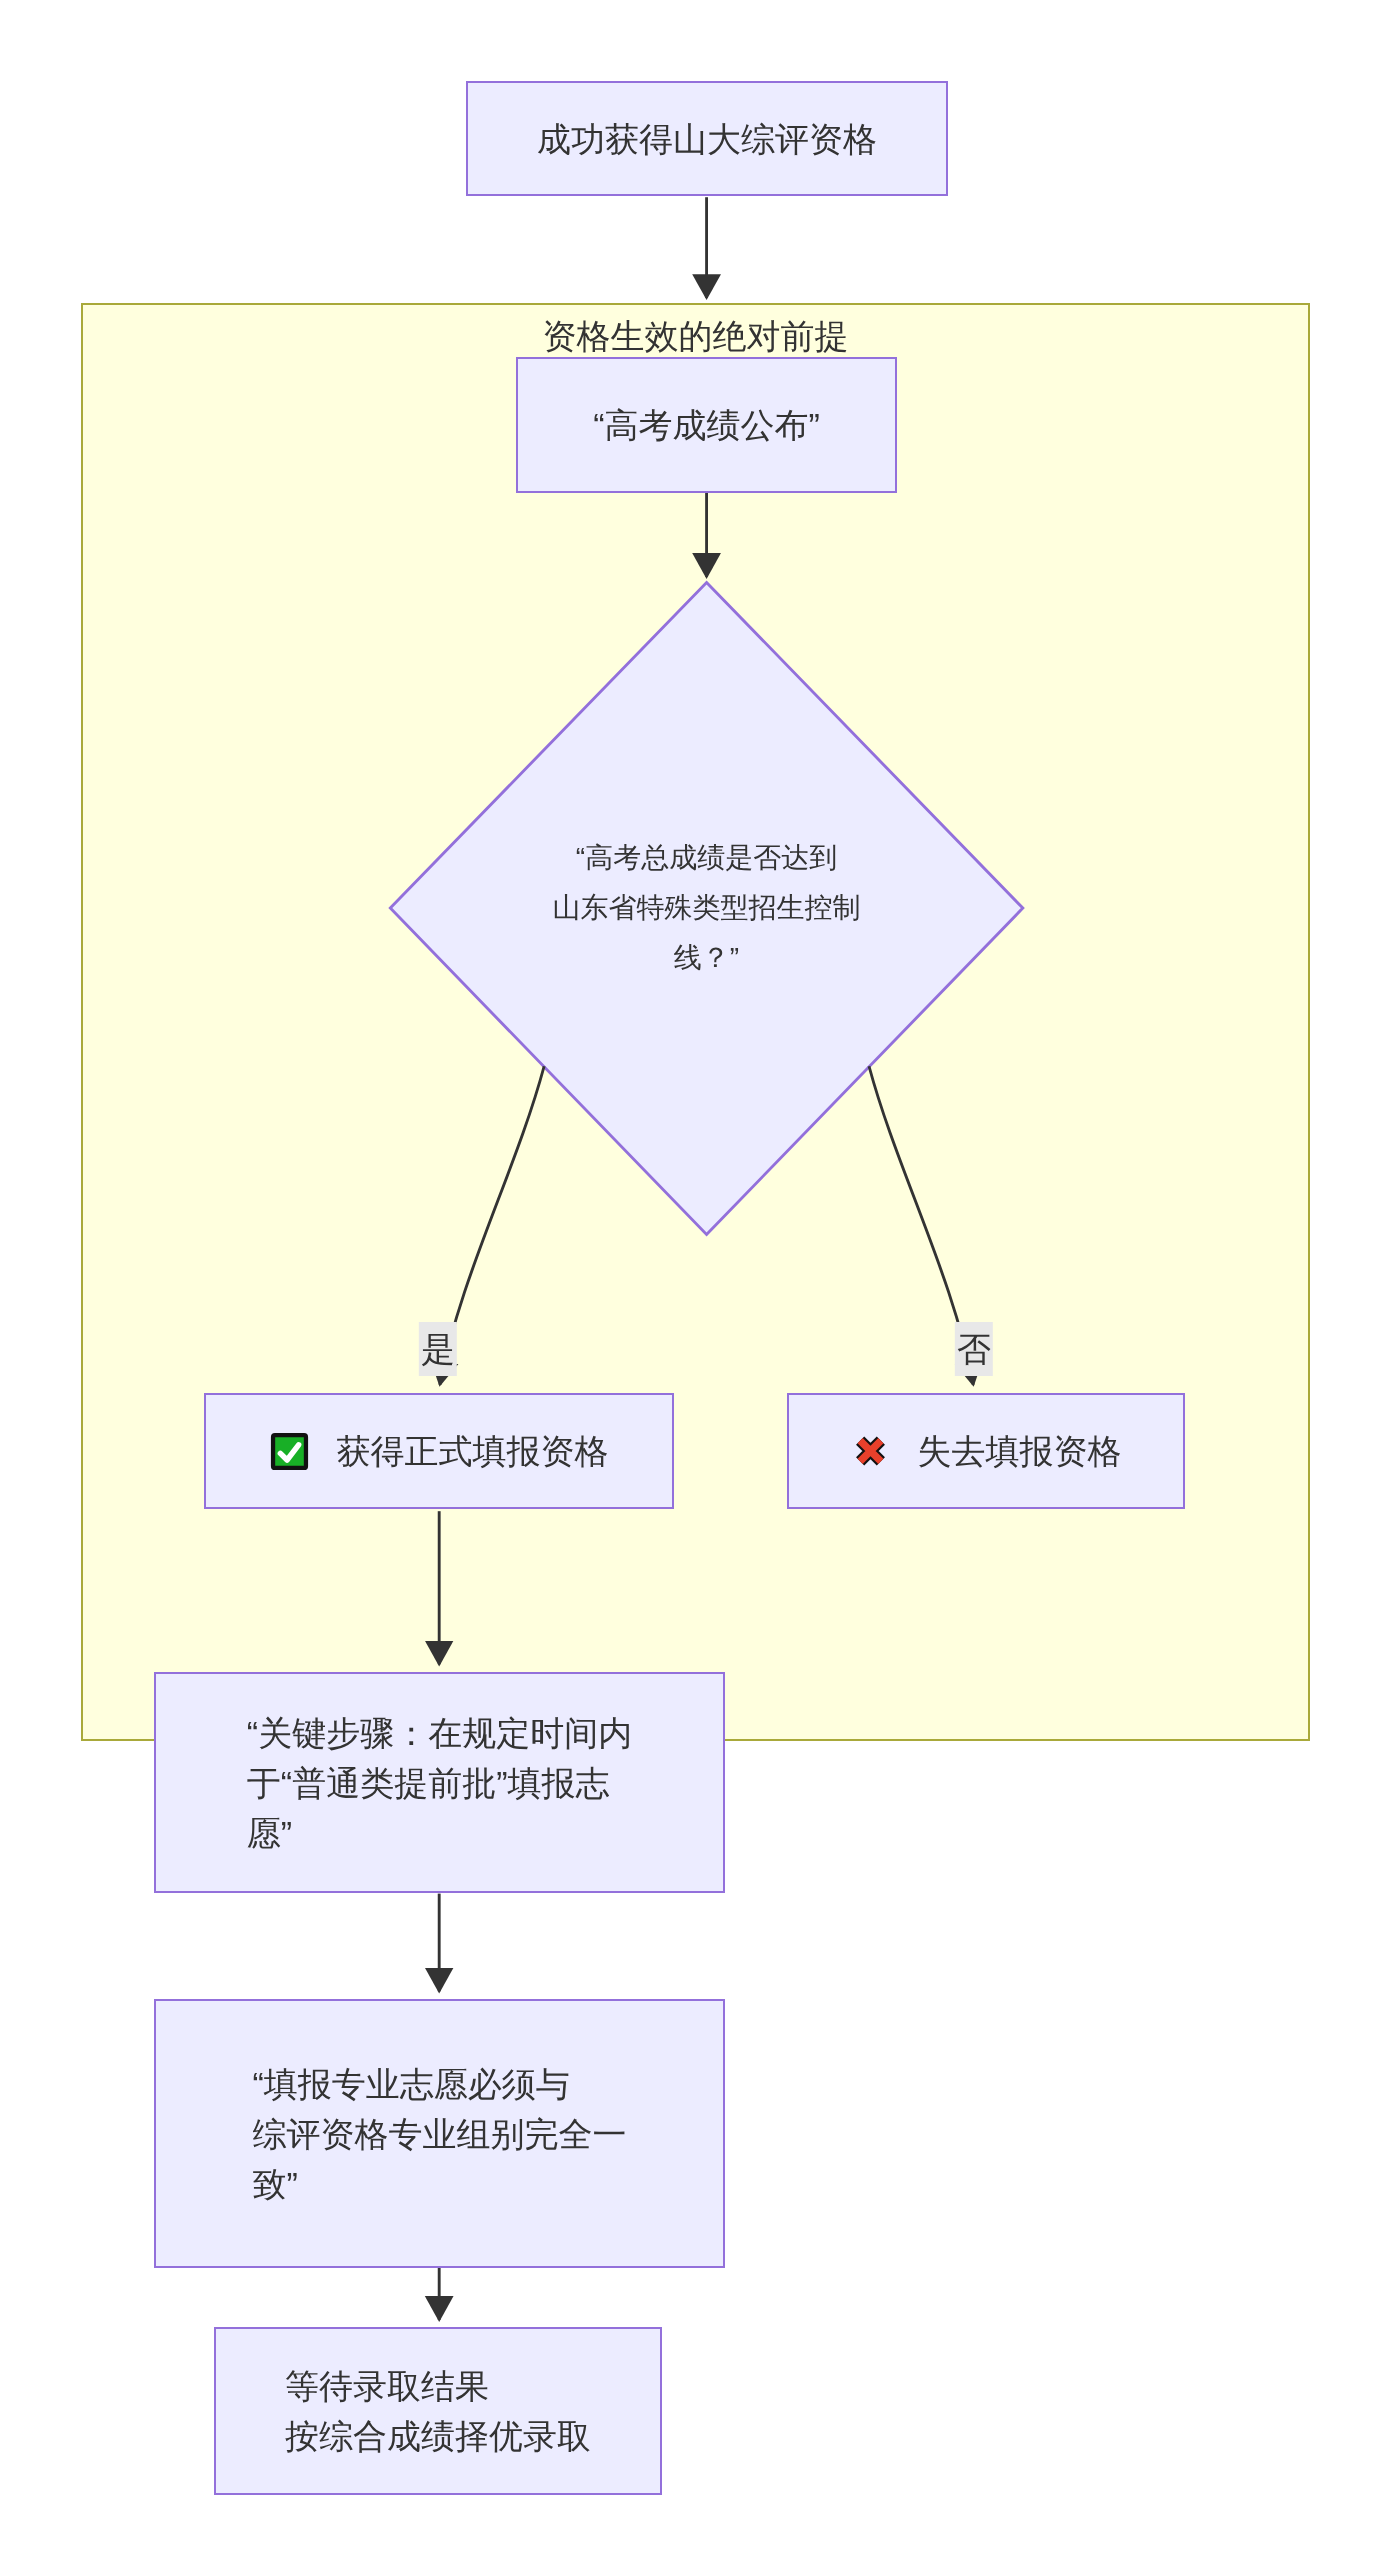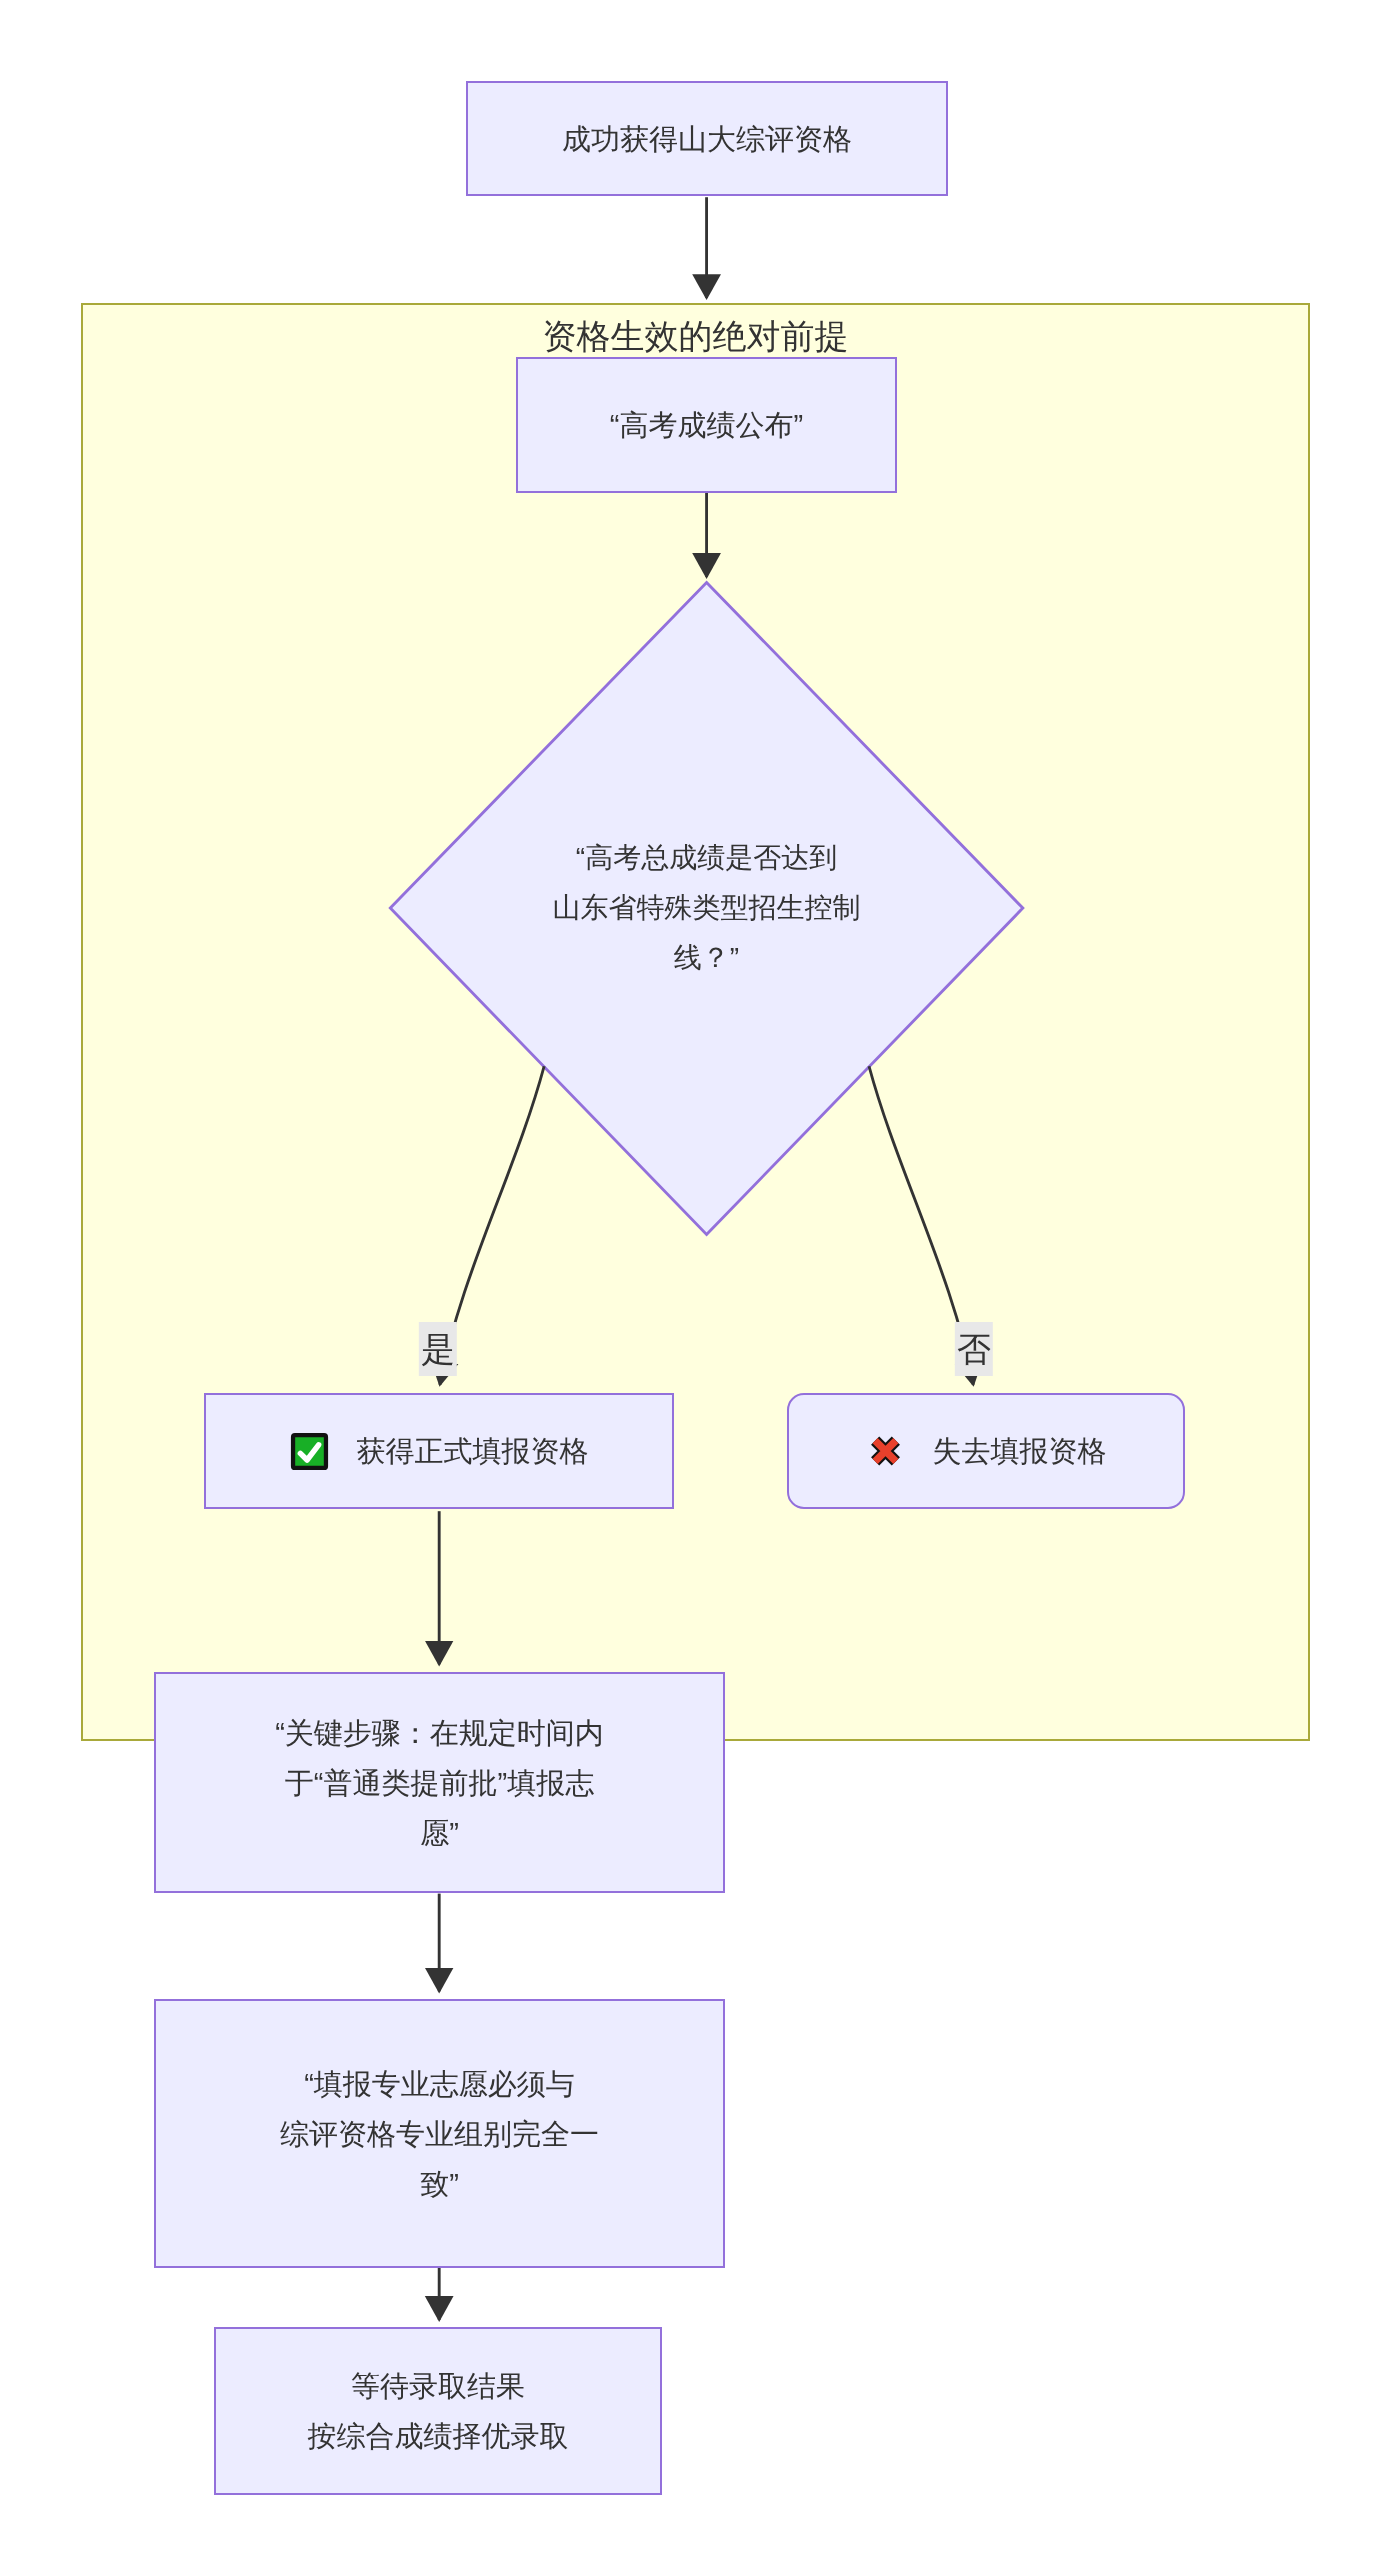--- a/index.html
+++ b/index.html
@@ -18,21 +18,21 @@
     text-align:center;font-size:34px;line-height:43px;color:var(--text,#333333);
   }
   svg.edges{position:absolute;left:0;top:0;}
   .edge-path{stroke:var(--edge,#333333);stroke-width:4;fill:none;}
   .diamond-shape{fill:var(--node-fill,#ECECFF);stroke:var(--node-border,#9370DB);stroke-width:4;}
   .node{
     position:absolute;box-sizing:border-box;
     background:var(--node-fill,#ECECFF);
     border:2.2px solid var(--node-border,#9370DB);
     display:flex;align-items:center;justify-content:center;
-    text-align:center;font-size:29px;line-height:50px;
+    font-size:34px;line-height:50px;
     white-space:pre-line;color:var(--text,#333333);
   }
   .node-plain{position:absolute;box-sizing:border-box;display:flex;align-items:center;justify-content:center;
     text-align:center;font-size:28px;line-height:50px;white-space:pre-line;color:var(--text,#333333);}
   .row{display:flex;flex-direction:row;align-items:center;gap:28px;}
   .edge-label{
     position:absolute;transform:translate(-50%,-50%);
     background:var(--edge-label-bg,#E8E8E8);
     padding:10px 2.2px;font-size:34px;line-height:34px;color:var(--text,#333333);
   }
@@ -76,21 +76,21 @@
   <div class="node" style="left:204px;top:1393px;width:470px;height:116px;">
     <span class="row">
       <svg class="icon" width="39" height="39" viewBox="0 0 64 64">
         <rect x="5" y="5" width="54" height="54" rx="3" style="fill:var(--check-green,#18AF26)" stroke="#111111" stroke-width="7"></rect>
         <path d="M17 35 L28 46 L47 21" stroke="#ffffff" stroke-width="9" fill="none" stroke-linecap="round" stroke-linejoin="round"></path>
       </svg>
       <span>获得正式填报资格</span>
     </span>
   </div>
 
-  <div class="node" style="left:787px;top:1393px;width:398px;height:116px;border-radius:17px;">
+  <div class="node" style="left:787px;top:1393px;width:398px;height:116px;">
     <span class="row">
       <svg class="icon" width="39" height="42" viewBox="0 0 64 64">
         <path d="M15 15 L49 49 M49 15 L15 49" stroke="#111111" stroke-width="19"></path>
         <path d="M15 15 L49 49 M49 15 L15 49" style="stroke:var(--cross-red,#E8402B)" stroke-width="12"></path>
       </svg>
       <span>失去填报资格</span>
     </span>
   </div>
 
   <div class="node" style="left:154px;top:1672px;width:571px;height:221px;">“关键步骤：在规定时间内

